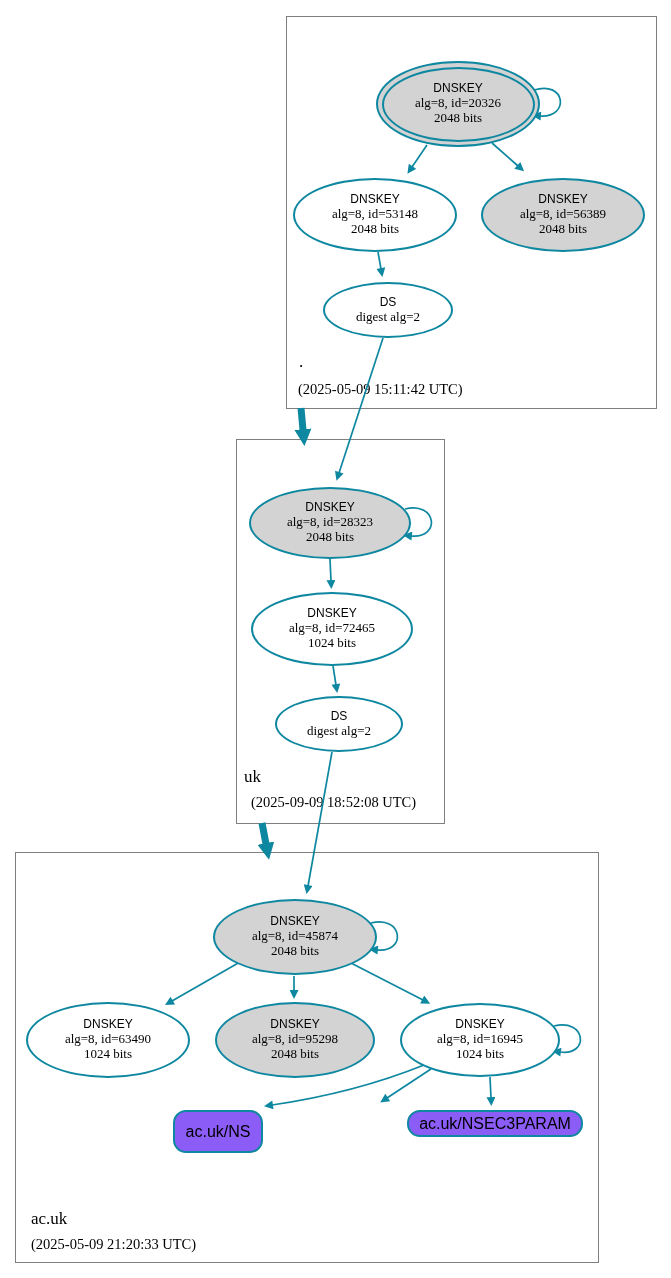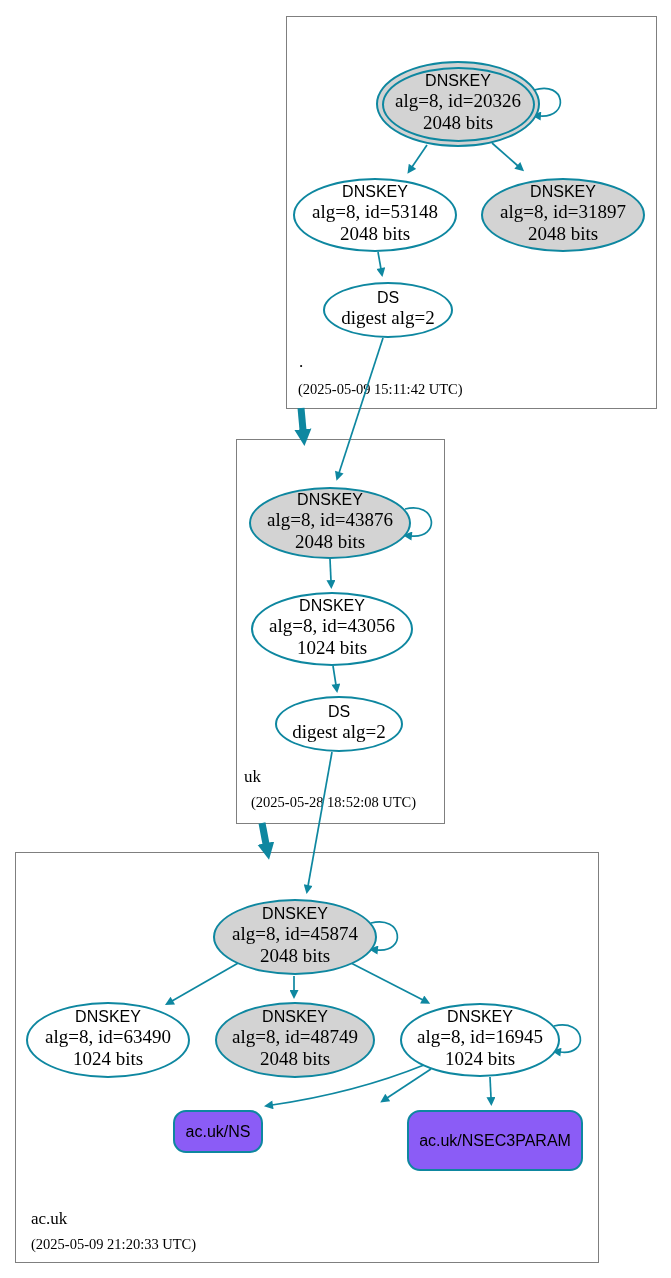--- a/index.html
+++ b/index.html
@@ -13,43 +13,43 @@
          font-family:"Liberation Serif",serif;color:var(--text);}
   .zone{position:absolute;border:1px solid var(--frame);background:#fff;}
   .zone-label{position:absolute;font-family:"Liberation Serif",serif;font-size:17px;color:var(--text);white-space:nowrap;}
   .zone-ts{position:absolute;font-family:"Liberation Serif",serif;font-size:14.5px;color:var(--text);white-space:nowrap;}
   .node{position:absolute;display:flex;flex-direction:column;align-items:center;justify-content:center;
         border:2.2px solid var(--secure);border-radius:50%;background:#fff;text-align:center;box-sizing:border-box;}
   .node.gray{background:var(--fill);}
   .ring{position:absolute;border:2.2px solid var(--secure);border-radius:50%;background:var(--fill);box-sizing:border-box;}
   .ring-inner{position:absolute;inset:3.5px;border:2.2px solid var(--secure);border-radius:50%;background:var(--fill);
         display:flex;flex-direction:column;align-items:center;justify-content:center;text-align:center;box-sizing:border-box;}
-  .n-title{font-family:"Liberation Sans",sans-serif;font-size:16px;line-height:1.05;color:var(--text);}
-  .n-detail{font-family:"Liberation Serif",serif;font-size:19px;line-height:1.18;color:var(--text);}
+  .n-title{font-family:"Liberation Sans",sans-serif;font-size:12px;line-height:1.05;color:var(--text);}
+  .n-detail{font-family:"Liberation Serif",serif;font-size:13px;line-height:1.18;color:var(--text);}
   .rrset{position:absolute;display:flex;align-items:center;justify-content:center;
          border:2.2px solid var(--secure);border-radius:13px;background:#8b5cf6;box-sizing:border-box;
          font-family:"Liberation Sans",sans-serif;font-size:16px;color:var(--text);white-space:nowrap;}
   svg#edges{position:absolute;left:0;top:0;pointer-events:none;}
   .edge{fill:none;stroke:var(--secure);stroke-width:1.7px;}
   .edge.thick{stroke-width:7px;}
   .ah{fill:var(--secure);}
 </style>
 </head>
 <body>
 
 <div id="stage">
 
   <div class="zone" style="left:286px;top:16px;width:369px;height:391px;"></div>
   <div class="zone" style="left:236px;top:439px;width:207px;height:383px;"></div>
   <div class="zone" style="left:15px;top:852px;width:582px;height:409px;"></div>
 
   <div class="zone-label" style="left:299px;top:352px;">.</div>
   <div class="zone-ts" style="left:298px;top:381px;">(2025-05-09 15:11:42 UTC)</div>
   <div class="zone-label" style="left:244px;top:767px;">uk</div>
-  <div class="zone-ts" style="left:251px;top:794px;">(2025-05-28 18:52:08 UTC)</div>
+  <div class="zone-ts" style="left:251px;top:794px;">(2025-09-09 18:52:08 UTC)</div>
   <div class="zone-label" style="left:31px;top:1209px;text-align:center;">ac.uk</div>
   <div class="zone-ts" style="left:31px;top:1236px;">(2025-05-09 21:20:33 UTC)</div>
 
   <svg id="edges" width="671" height="1278" viewBox="0 0 671 1278">
     <defs>
       <marker id="arr" viewBox="0 0 10 10" refX="1" refY="5" markerWidth="11" markerHeight="9" orient="auto" markerUnits="userSpaceOnUse">
         <path class="ah" d="M0,0 L10,5 L0,10 z"></path>
       </marker>
       <marker id="arrBig" viewBox="0 0 10 10" refX="0.5" refY="5" markerWidth="17" markerHeight="22" orient="auto" markerUnits="userSpaceOnUse">
         <path class="ah" d="M0,0 L10,5 L0,10 z"></path>
@@ -86,60 +86,60 @@
       <div class="n-detail">2048 bits</div>
     </div>
   </div>
   <div class="node" style="left:293px;top:178px;width:164px;height:74px;">
     <div class="n-title">DNSKEY</div>
     <div class="n-detail">alg=8, id=53148</div>
     <div class="n-detail">2048 bits</div>
   </div>
   <div class="node gray" style="left:481px;top:178px;width:164px;height:74px;">
     <div class="n-title">DNSKEY</div>
-    <div class="n-detail">alg=8, id=31897</div>
+    <div class="n-detail">alg=8, id=56389</div>
     <div class="n-detail">2048 bits</div>
   </div>
   <div class="node" style="left:323px;top:282px;width:130px;height:56px;">
     <div class="n-title">DS</div>
     <div class="n-detail">digest alg=2</div>
   </div>
 
   <div class="node gray" style="left:249px;top:487px;width:162px;height:72px;">
     <div class="n-title">DNSKEY</div>
-    <div class="n-detail">alg=8, id=43876</div>
+    <div class="n-detail">alg=8, id=28323</div>
     <div class="n-detail">2048 bits</div>
   </div>
   <div class="node" style="left:251px;top:592px;width:162px;height:74px;">
     <div class="n-title">DNSKEY</div>
-    <div class="n-detail">alg=8, id=43056</div>
+    <div class="n-detail">alg=8, id=72465</div>
     <div class="n-detail">1024 bits</div>
   </div>
   <div class="node" style="left:275px;top:696px;width:128px;height:56px;">
     <div class="n-title">DS</div>
     <div class="n-detail">digest alg=2</div>
   </div>
 
   <div class="node gray" style="left:213px;top:899px;width:164px;height:76px;">
     <div class="n-title">DNSKEY</div>
     <div class="n-detail">alg=8, id=45874</div>
     <div class="n-detail">2048 bits</div>
   </div>
   <div class="node" style="left:26px;top:1002px;width:164px;height:76px;">
     <div class="n-title">DNSKEY</div>
     <div class="n-detail">alg=8, id=63490</div>
     <div class="n-detail">1024 bits</div>
   </div>
   <div class="node gray" style="left:215px;top:1002px;width:160px;height:76px;">
     <div class="n-title">DNSKEY</div>
-    <div class="n-detail">alg=8, id=48749</div>
+    <div class="n-detail">alg=8, id=95298</div>
     <div class="n-detail">2048 bits</div>
   </div>
   <div class="node" style="left:400px;top:1003px;width:160px;height:74px;">
     <div class="n-title">DNSKEY</div>
     <div class="n-detail">alg=8, id=16945</div>
     <div class="n-detail">1024 bits</div>
   </div>
 
   <div class="rrset" style="left:173px;top:1110px;width:90px;height:43px;">ac.uk/NS</div>
-  <div class="rrset" style="left:407px;top:1110px;width:176px;height:61px;">ac.uk/NSEC3PARAM</div>
+  <div class="rrset" style="left:407px;top:1110px;width:176px;height:27px;">ac.uk/NSEC3PARAM</div>
 
 </div>
 
 </body></html>

